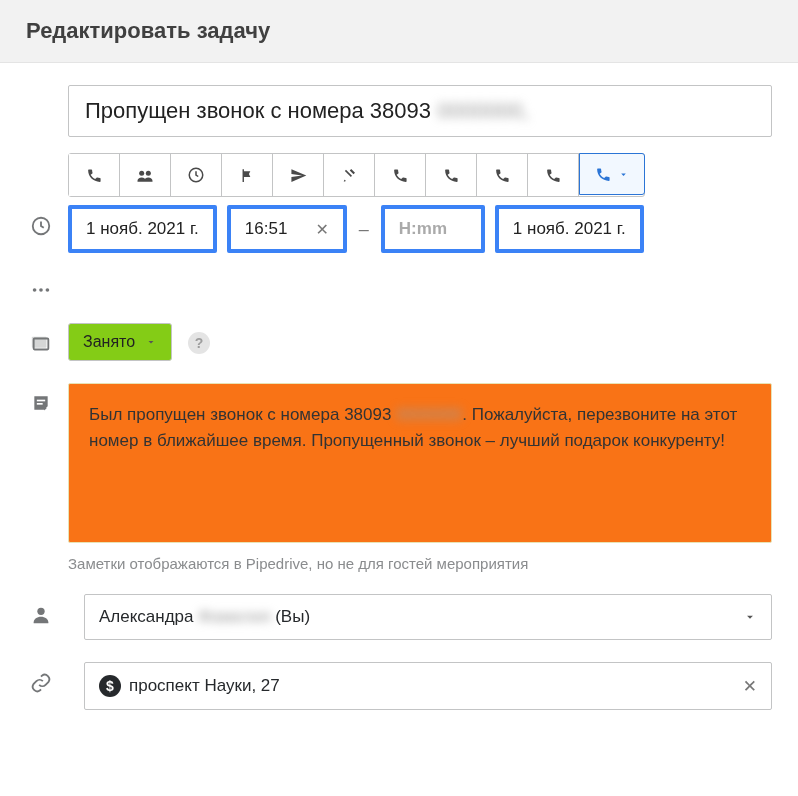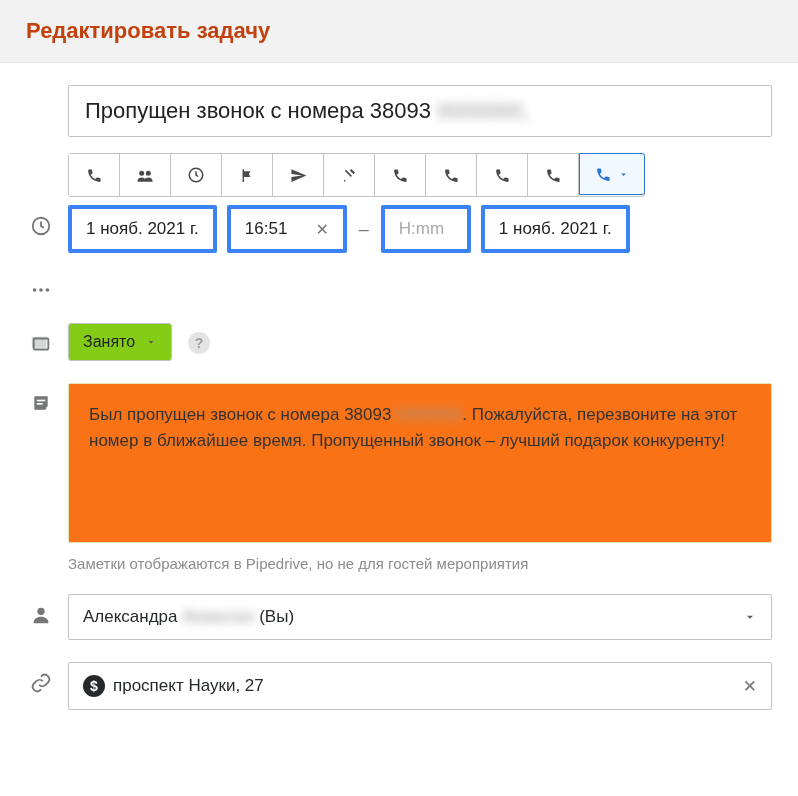--- a/index.html
+++ b/index.html
@@ -15,21 +15,21 @@
   }
   .header {
     background: #f2f2f2;
     border-bottom: 1px solid #e4e4e4;
     padding: 18px 26px;
   }
   .header h1 {
     margin: 0;
     font-size: 22px;
     font-weight: 600;
-    color: #c2410c;
+    color: #404040;
   }
   .content { padding: 22px 26px 0 14px; }
   .row { display: flex; align-items: flex-start; margin-bottom: 22px; }
   .row-icon {
     width: 54px;
     min-width: 54px;
     display: flex;
     justify-content: center;
     padding-top: 10px;
     color: #747678;
@@ -78,21 +78,21 @@
     border-radius: 2px;
     padding: 10px 14px;
     font-size: 17px;
     color: #222;
     background: #fff;
     display: flex;
     align-items: center;
   }
   .field.time { width: 120px; justify-content: space-between; }
   .field.time .x { color: #777; font-size: 16px; cursor: pointer; }
-  .field.placeholder { color: #aaa; width: 90px; }
+  .field.placeholder { color: #aaa; width: 104px; font-weight: bold; }
   .dash { color: #777; font-size: 18px; padding: 0 2px; }
   .add-links { font-size: 17px; color: #222; padding-top: 2px; }
   .add-links a { color: #1a6bd8; text-decoration: none; cursor: pointer; }
   .busy-btn {
     display: inline-flex;
     align-items: center;
     gap: 10px;
     border: 1px solid #c3c4c5;
     border-radius: 3px;
     padding: 9px 14px;
@@ -129,20 +129,21 @@
   }
   .select-like {
     border: 1px solid #c3c4c5;
     border-radius: 2px;
     padding: 12px 14px;
     font-size: 17px;
     display: flex;
     align-items: center;
     justify-content: space-between;
     cursor: pointer;
+    margin-left: 16px;
   }
   .select-like .chev { color: #555; }
   .deal-row .deal-pill {
     display: flex; align-items: center; gap: 8px;
   }
   .currency-icon {
     width: 22px; height: 22px; border-radius: 50%;
     background: #26292c; color: #fff;
     display: flex; align-items: center; justify-content: center;
     font-size: 14px; font-weight: 700;

